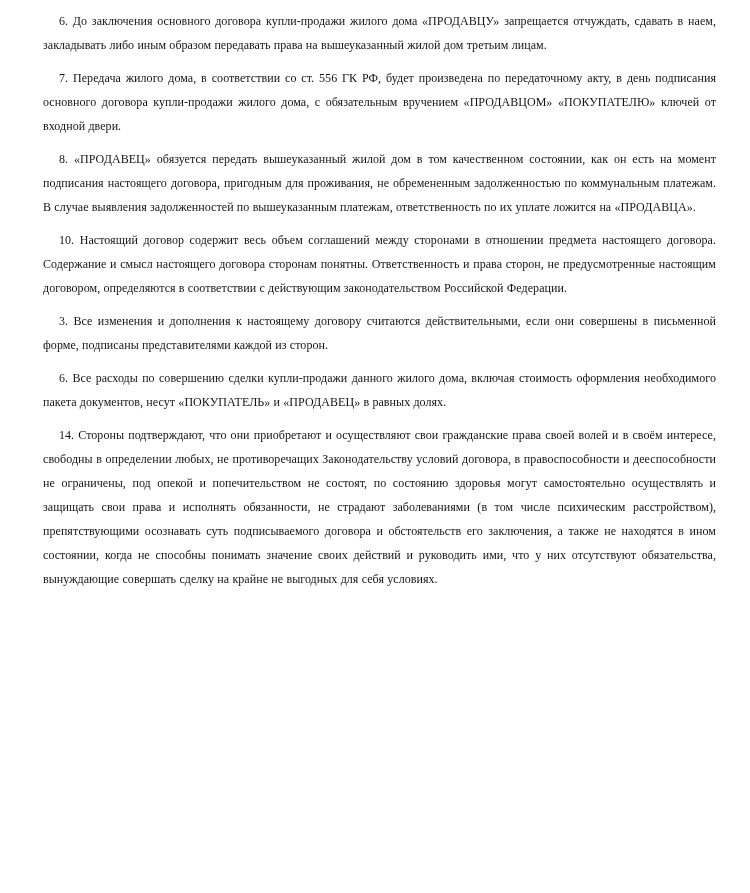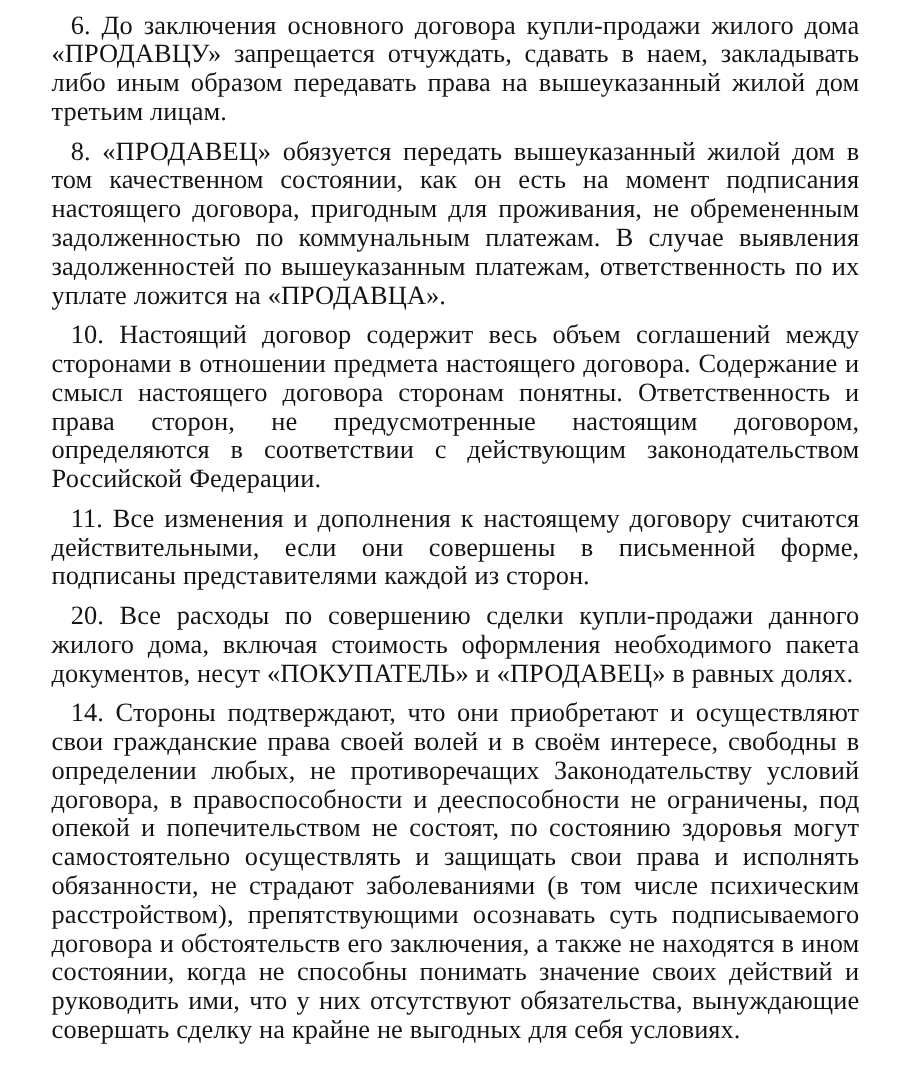--- a/index.html
+++ b/index.html
@@ -28,21 +28,21 @@
   .doc-body {
     width: 673px;
   }
 
   .clause {
     margin: 0 0 9px 0;
     padding: 0;
     text-align: justify;
     text-justify: inter-word;
     text-indent: 16px;
-    font-size: 22px;
+    font-size: 12px;
     line-height: 24px;
     letter-spacing: 0.05px;
     word-spacing: 0.2px;
     color: #141414;
     hyphens: none;
   }
 
   
   .clause:last-child {
     margin-bottom: 0;
@@ -54,27 +54,28 @@
   }
 </style>
 </head>
 <body>
 
 <div class="page">
   <div class="doc-body">
 
     <p class="clause">6. До заключения основного договора купли-продажи жилого дома «ПРОДАВЦУ» запрещается отчуждать, сдавать в наем, закладывать либо иным образом передавать права на вышеуказанный жилой дом третьим лицам.</p>
 
+    <p class="clause">7. Передача жилого дома, в соответствии со ст. 556 ГК РФ, будет произведена по передаточному акту, в день подписания основного договора купли-продажи жилого дома, с обязательным вручением «ПРОДАВЦОМ» «ПОКУПАТЕЛЮ» ключей от входной двери.</p>
 
     <p class="clause">8. «ПРОДАВЕЦ» обязуется передать вышеуказанный жилой дом в том качественном состоянии, как он есть на момент подписания настоящего договора, пригодным для проживания, не обремененным задолженностью по коммунальным платежам. В случае выявления задолженностей по вышеуказанным платежам, ответственность по их уплате ложится на «ПРОДАВЦА».</p>
 
 
     <p class="clause">10. Настоящий договор содержит весь объем соглашений между сторонами в отношении предмета настоящего договора. Содержание и смысл настоящего договора сторонам понятны. Ответственность и права сторон, не предусмотренные настоящим договором, определяются в соответствии с действующим законодательством Российской Федерации.</p>
 
-    <p class="clause">11. Все изменения и дополнения к настоящему договору считаются действительными, если они совершены в письменной форме, подписаны представителями каждой из сторон.</p>
+    <p class="clause">3. Все изменения и дополнения к настоящему договору считаются действительными, если они совершены в письменной форме, подписаны представителями каждой из сторон.</p>
 
-    <p class="clause">20. Все расходы по совершению сделки купли-продажи данного жилого дома, включая стоимость оформления необходимого пакета документов, несут «ПОКУПАТЕЛЬ» и «ПРОДАВЕЦ» в равных долях.</p>
+    <p class="clause">6. Все расходы по совершению сделки купли-продажи данного жилого дома, включая стоимость оформления необходимого пакета документов, несут «ПОКУПАТЕЛЬ» и «ПРОДАВЕЦ» в равных долях.</p>
 
 
     <p class="clause">14. Стороны подтверждают, что они приобретают и осуществляют свои гражданские права своей волей и в своём интересе, свободны в определении любых, не противоречащих Законодательству условий договора, в правоспособности и дееспособности не ограничены, под опекой и попечительством не состоят, по состоянию здоровья могут самостоятельно осуществлять и защищать свои права и исполнять обязанности, не страдают заболеваниями (в том числе психическим расстройством), препятствующими осознавать суть подписываемого договора и обстоятельств его заключения, а также не находятся в ином состоянии, когда не способны понимать значение своих действий и руководить ими, что у них отсутствуют обязательства, вынуждающие совершать сделку на крайне не выгодных для себя условиях.</p>
 
   </div>
 </div>
 
 </body></html>

